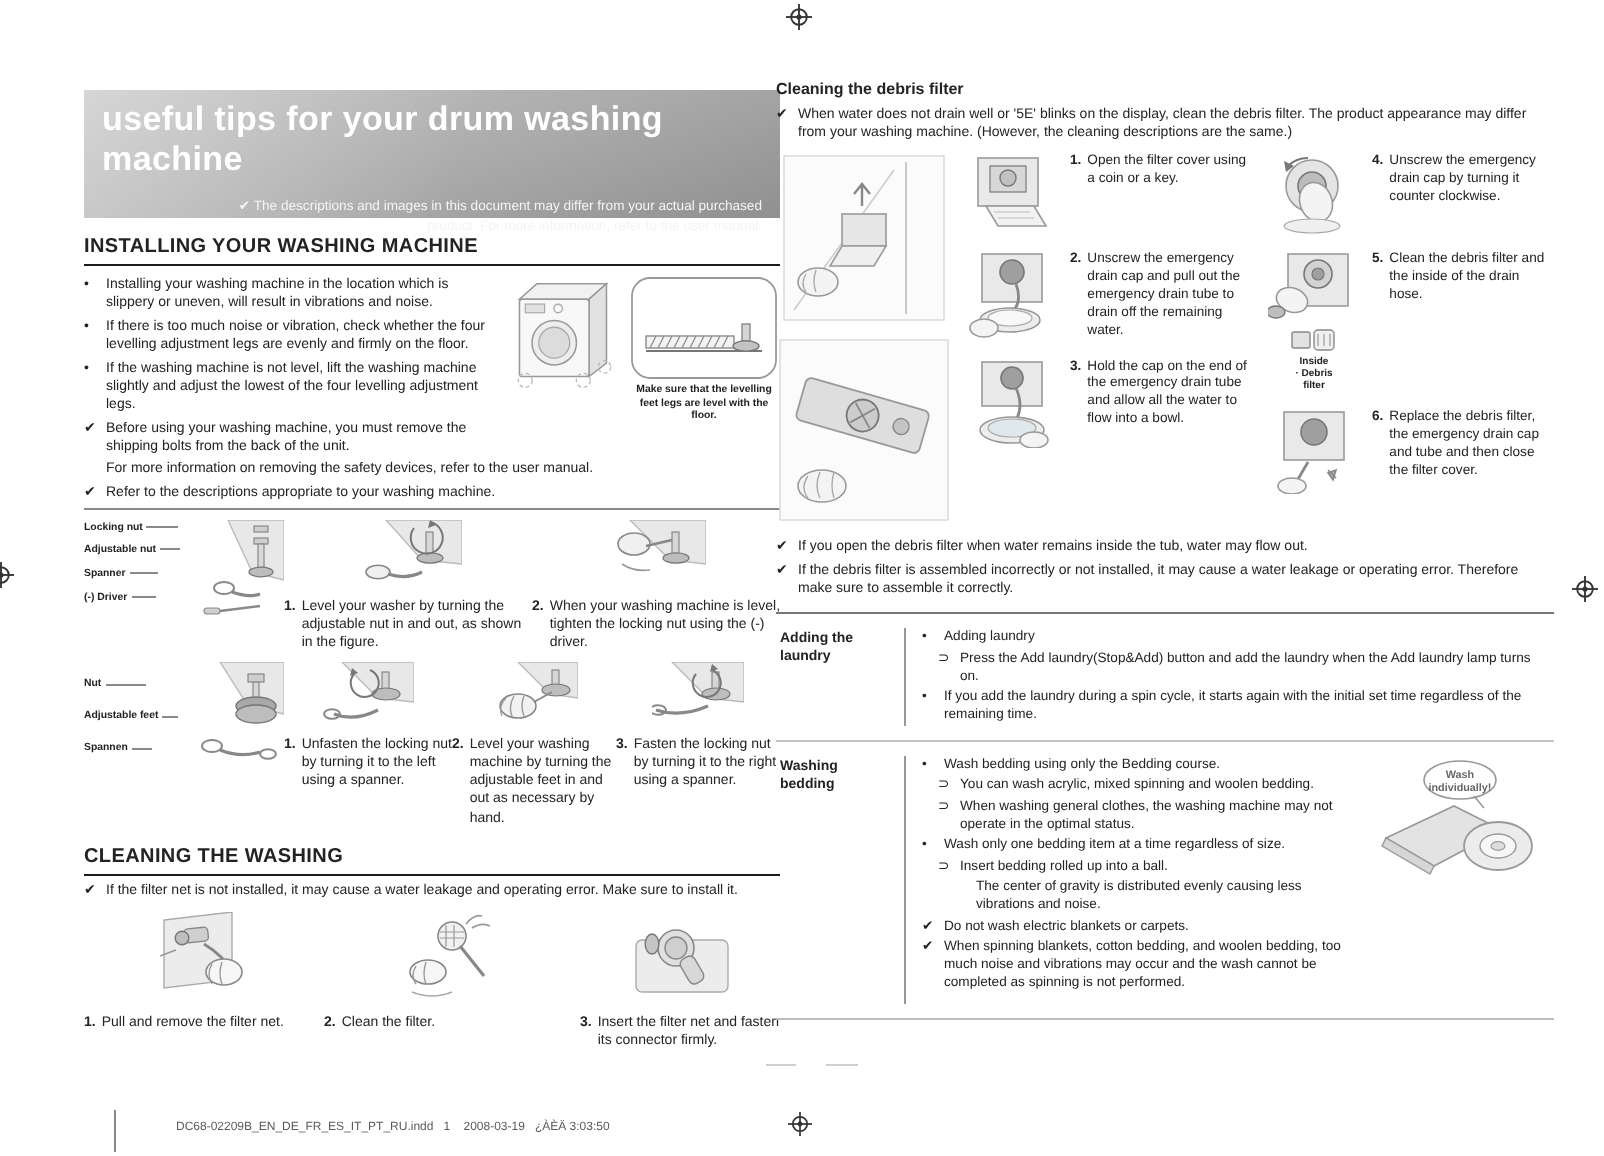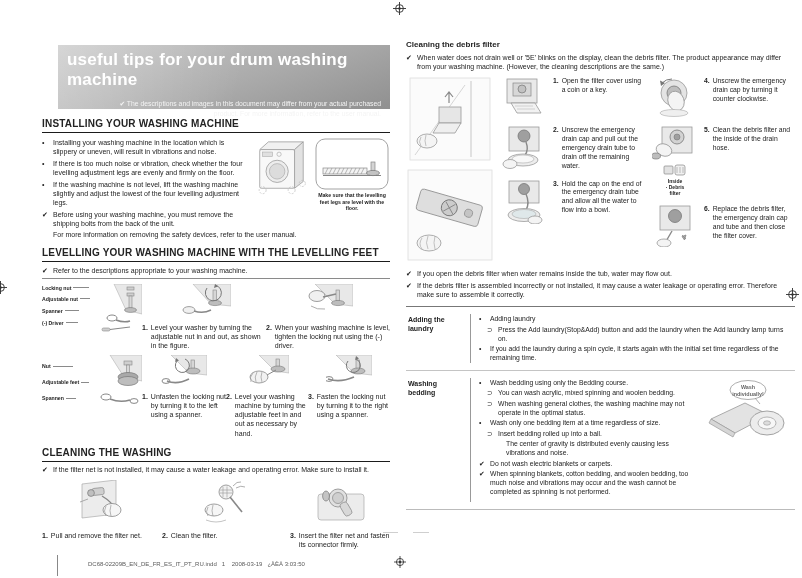--- a/index.html
+++ b/index.html
@@ -4,29 +4,28 @@
 <style>
   * { margin:0; padding:0; box-sizing:border-box; }
   html,body { width:802px; height:578px; }
   body {
     position:relative; background:#ffffff; overflow:hidden;
     font-family:"Liberation Sans", sans-serif; color:#232323;
     -webkit-font-smoothing:antialiased;
   }
   
   .leftcol  { position:absolute; left:42px;  top:45px; width:348px; }
-  .rightcol { position:absolute; left:406px; top:40px; width:389px; }
+  .rightcol { position:absolute; left:388px; top:40px; width:389px; }
 
   
   .banner {
     height:64px; padding:5px 9px 6px;
     background:
       linear-gradient(105deg, rgba(255,255,255,.28), rgba(255,255,255,0) 55%),
       linear-gradient(160deg,#c6c6c6 0%,#ababab 55%,#909090 100%);
-    margin-left: 16px;
   }
   .banner-title { color:#fff; font-size:17px; font-weight:bold; letter-spacing:.2px; }
   .banner-note  { color:#f4f4f4; font-size:6.8px; line-height:1.4; text-align:right;
                   width:278px; margin:9px 0 0 auto; }
 
   
   .h1 { font-size:10px; font-weight:bold; letter-spacing:.2px;
         padding-bottom:3px; border-bottom:1.5px solid #1b1b1b; margin-top:9px; }
   .sub { font-size:8px; font-weight:bold; margin-top:6px; }
   .thinrule { border-top:1px solid #8a8a8a; margin-top:3px; }
@@ -178,21 +177,20 @@
           <line x1="8" y1="37.5" x2="66" y2="37.5" stroke="#777" stroke-width="0.9"></line>
           <rect x="56" y="24" width="4" height="9" fill="#d5d5d5" stroke="#888" stroke-width="0.7"></rect>
           <ellipse cx="58" cy="35" rx="6.5" ry="2.6" fill="#c3c3c3" stroke="#777" stroke-width="0.7"></ellipse>
         </svg>
         <div class="fig-caption">Make sure that the levelling feet legs are level with the floor.</div>
       </div>
     </div>
   </div>
   <div class="more-line">For more information on removing the safety devices, refer to the user manual.</div>
 
-  <div class="h1">LEVELLING YOUR WASHING MACHINE WITH THE LEVELLING FEET</div>
   <div class="li" style="margin-top:4px">
       <span class="m">✔</span>
       <span class="t">Refer to the descriptions appropriate to your washing machine.</span>
     </div>
   <div class="thinrule"></div>
 
   <div class="lev-row">
     <div class="ldiag" style="height:52px">
       <svg class="ldsvg" width="42" height="52" viewBox="0 0 42 52">
         <polygon points="14,0 42,0 42,30 26,26" fill="#e8e8e8" stroke="#bbb" stroke-width="0.7"></polygon>

